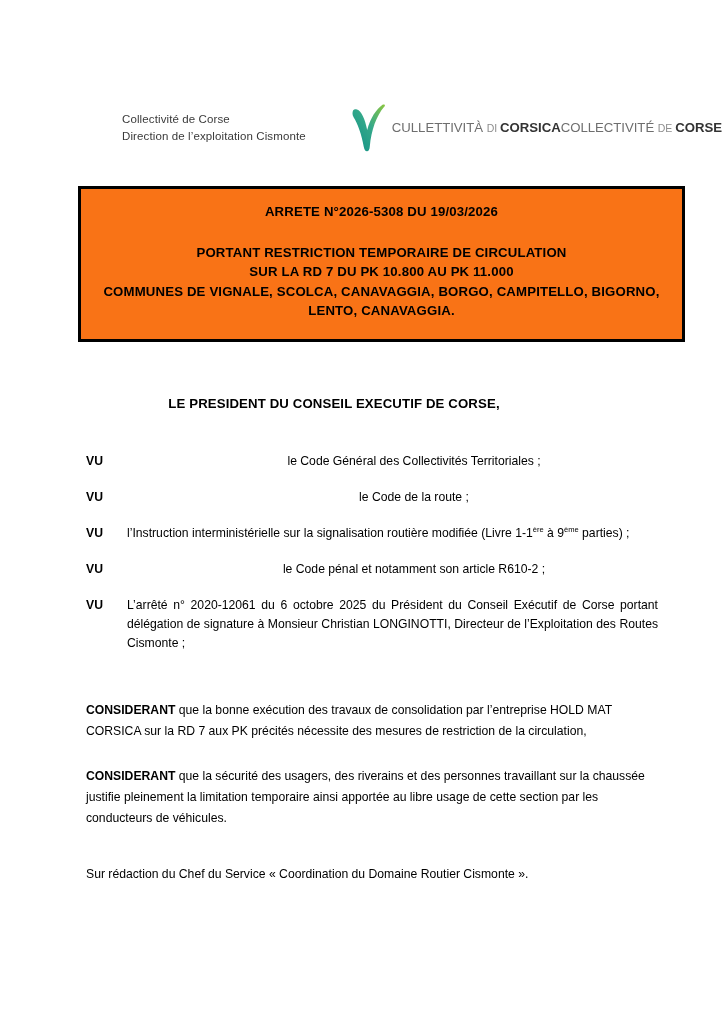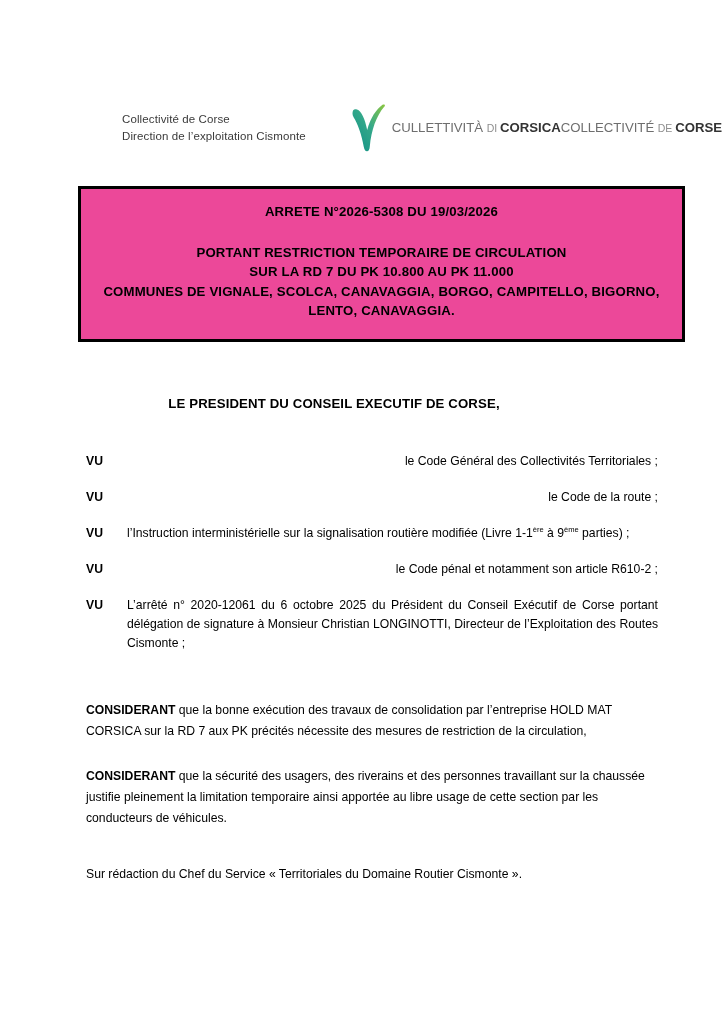--- a/index.html
+++ b/index.html
@@ -80,21 +80,21 @@
 
   
   .title-box {
     position: absolute;
     left: 78px;
     top: 186px;
     width: 607px;
     height: 156px;
     border: 3px solid #000;
     box-sizing: border-box;
-    background: #ec4899;
+    background: #f97316;
   }
   .title-inner {
     padding: 14px 6px 0 6px;
     text-align: center;
   }
   .title-main {
     font-weight: bold;
     font-size: 13.2px;
     letter-spacing: 0.012em;
     line-height: 1.35;
@@ -138,21 +138,21 @@
     font-size: 12.2px;
     line-height: 19px;
   }
   .clause-text {
     flex: 1 1 auto;
     font-size: 12.2px;
     line-height: 19px;
     text-align: justify;
     text-justify: inter-word;
   }
-  .clause-text.nojust { text-align: right; margin-left: 43px; }
+  .clause-text.nojust { text-align: center; margin-left: 43px; }
   sup {
     font-size: 0.62em;
     vertical-align: super;
     line-height: 0;
   }
 
   
   .considerants {
     position: absolute;
     left: 86px;
@@ -249,15 +249,15 @@
       <div class="clause-text">L’arrêté n° 2020-12061 du 6 octobre 2025 du Président du Conseil Exécutif de Corse portant délégation de signature à Monsieur Christian LONGINOTTI, Directeur de l’Exploitation des Routes Cismonte ;</div>
     </div>
 
   </div>
 
   <div class="considerants">
     <div class="para"><b>CONSIDERANT</b><span> que la bonne exécution des travaux de consolidation par l’entreprise HOLD MAT CORSICA sur la RD 7 aux PK précités nécessite des mesures de restriction de la circulation,</span></div>
     <div class="para"><b>CONSIDERANT</b><span> que la sécurité des usagers, des riverains et des personnes travaillant sur la chaussée justifie pleinement la limitation temporaire ainsi apportée au libre usage de cette section par les conducteurs de véhicules.</span></div>
   </div>
 
-  <div class="closing">Sur rédaction du Chef du Service « Territoriales du Domaine Routier Cismonte ».</div>
+  <div class="closing">Sur rédaction du Chef du Service « Coordination du Domaine Routier Cismonte ».</div>
 
 </div>
 
 </body></html>

